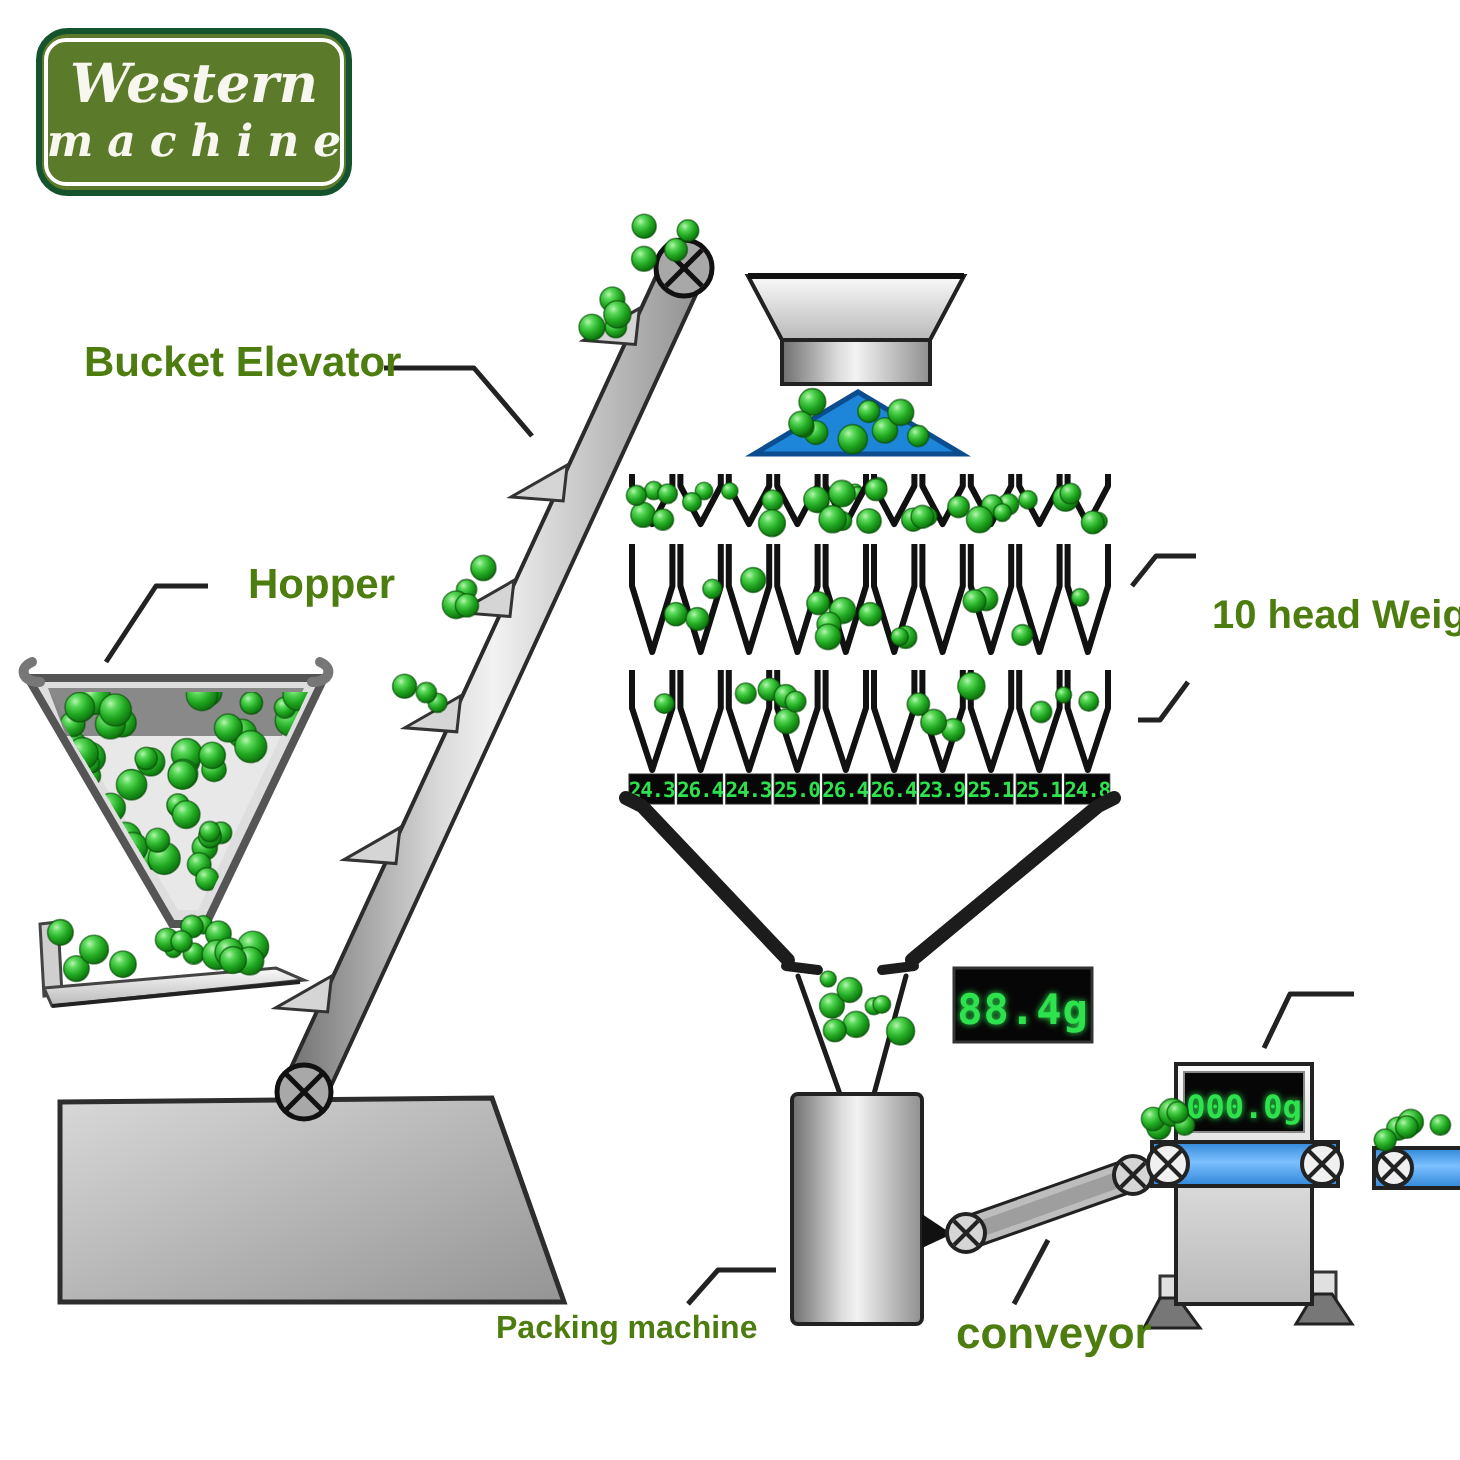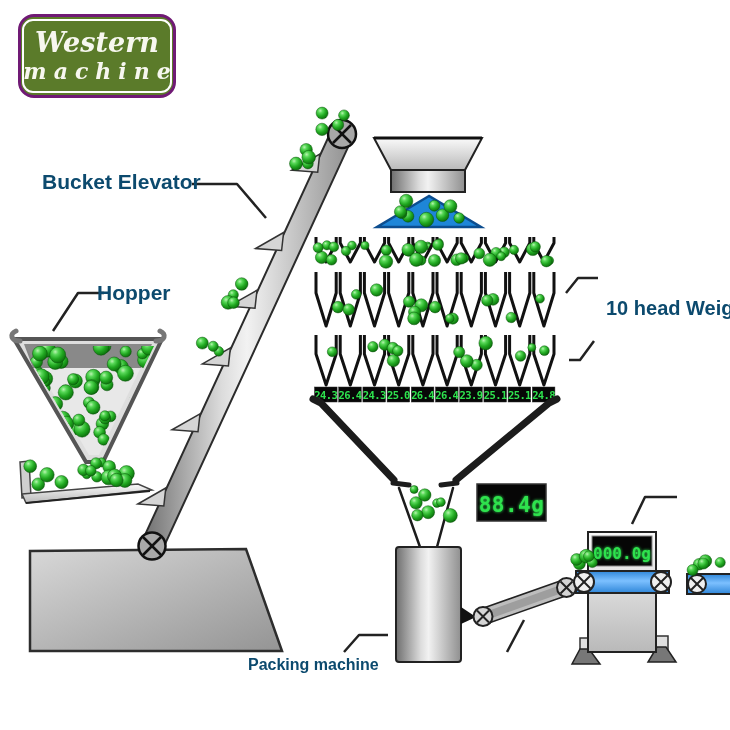--- a/index.html
+++ b/index.html
@@ -1,26 +1,26 @@
 <!DOCTYPE html>
 <html><head>
 <meta charset="utf-8">
 <style>
   html,body{margin:0;padding:0;background:#fff;}
   .stage{position:relative;width:730px;height:730px;background:#ffffff;overflow:hidden;
          font-family:"Liberation Sans",sans-serif;}
   .stage svg{position:absolute;left:0;top:0;}
-  .lbl{position:absolute;font-weight:bold;color:#0c4a6e;white-space:nowrap;z-index:3;}
+  .lbl{position:absolute;font-weight:bold;color:#4d7c0f;white-space:nowrap;z-index:3;}
   .lbl-be{left:42px;top:170px;font-size:21px;}
-  .lbl-ho{left:97px;top:281px;font-size:21px;}
+  .lbl-ho{left:124px;top:281px;font-size:21px;}
   .lbl-we{left:606px;top:297px;font-size:20px;}
   .lbl-pm{left:248px;top:656px;font-size:16px;}
   .lbl-cv{left:478px;top:654px;font-size:22px;}
   .logo{position:absolute;left:18px;top:14px;width:158px;height:84px;background:#5b7b2a;
-        border:3px solid #701a75;border-radius:16px;box-sizing:border-box;
+        border:3px solid #14532d;border-radius:16px;box-sizing:border-box;
         display:flex;align-items:center;justify-content:center;z-index:3;}
   .logo-inner{width:146px;height:70px;border:2px solid #ffffff;border-radius:11px;
         display:flex;flex-direction:column;align-items:center;justify-content:center;
         color:#f7f7ef;font-family:"DejaVu Serif",serif;font-style:italic;font-weight:bold;}
   .logo-l1{font-size:27px;line-height:30px;}
   .logo-l2{font-size:22px;letter-spacing:7px;line-height:26px;padding-left:7px;}
 </style>
 </head>
 <body>
 
@@ -481,13 +481,14 @@
     <div class="logo-inner">
       <div class="logo-l1">Western</div>
       <div class="logo-l2">machine</div>
     </div>
   </div>
 
   <div class="lbl lbl-be">Bucket Elevator</div>
   <div class="lbl lbl-ho">Hopper</div>
   <div class="lbl lbl-we">10 head Weigher</div>
   <div class="lbl lbl-pm">Packing machine</div>
+  <div class="lbl lbl-cv">conveyor</div>
 </div>
 
 </body></html>

